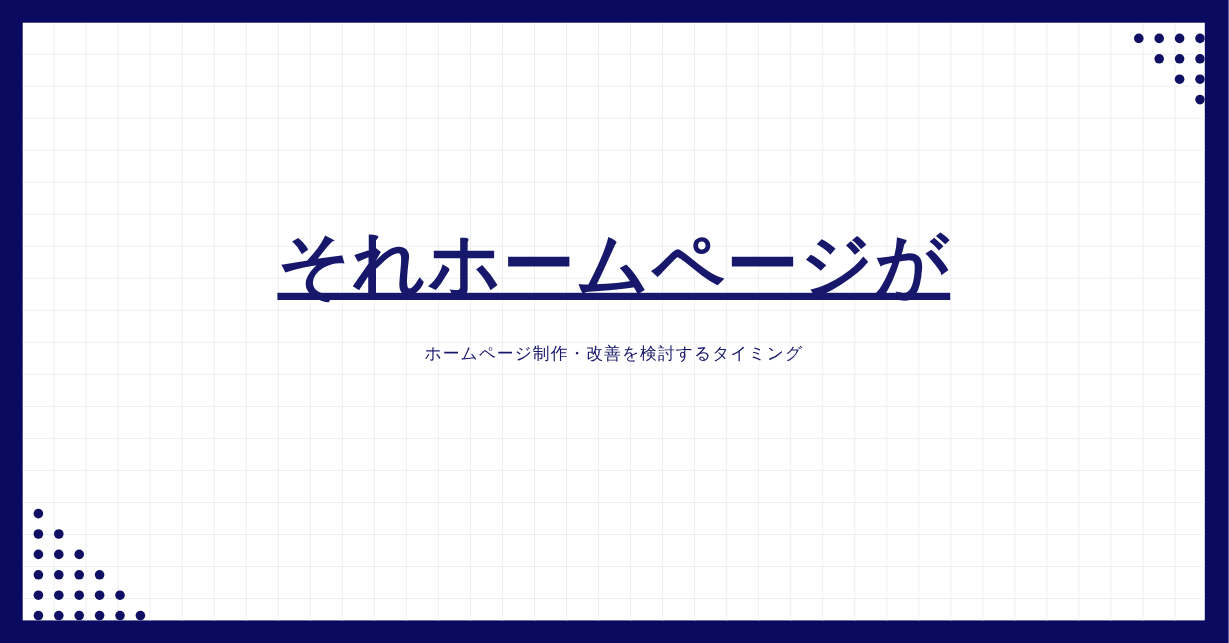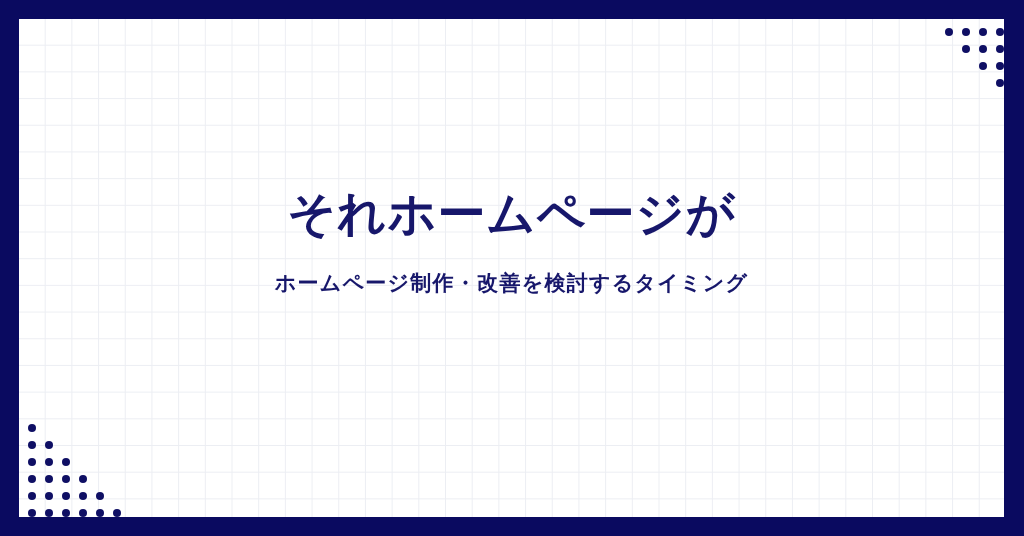--- a/index.html
+++ b/index.html
@@ -67,33 +67,34 @@
   #text-block {
     position: absolute;
     left: 0;
     right: 0;
     top: 160px;
     text-align: center;
   }
 
   .headline {
     color: #17176b;
-    font-size: 48px;
+    font-size: 60px;
     line-height: 1.42;
     font-weight: 700;
     letter-spacing: 0.02em;
     white-space: nowrap;
     margin: 0;
+    text-decoration: underline;
   }
 
   #subtitle {
     margin: 22px 0 0 0;
     color: #17176b;
-    font-size: 21px;
-    font-weight: 700;
+    font-size: 14px;
+    font-weight: 400;
     letter-spacing: 0.06em;
     white-space: nowrap;
   }
 </style>
 </head>
 <body>
 
 <div id="banner">
   <div id="canvas">
 

